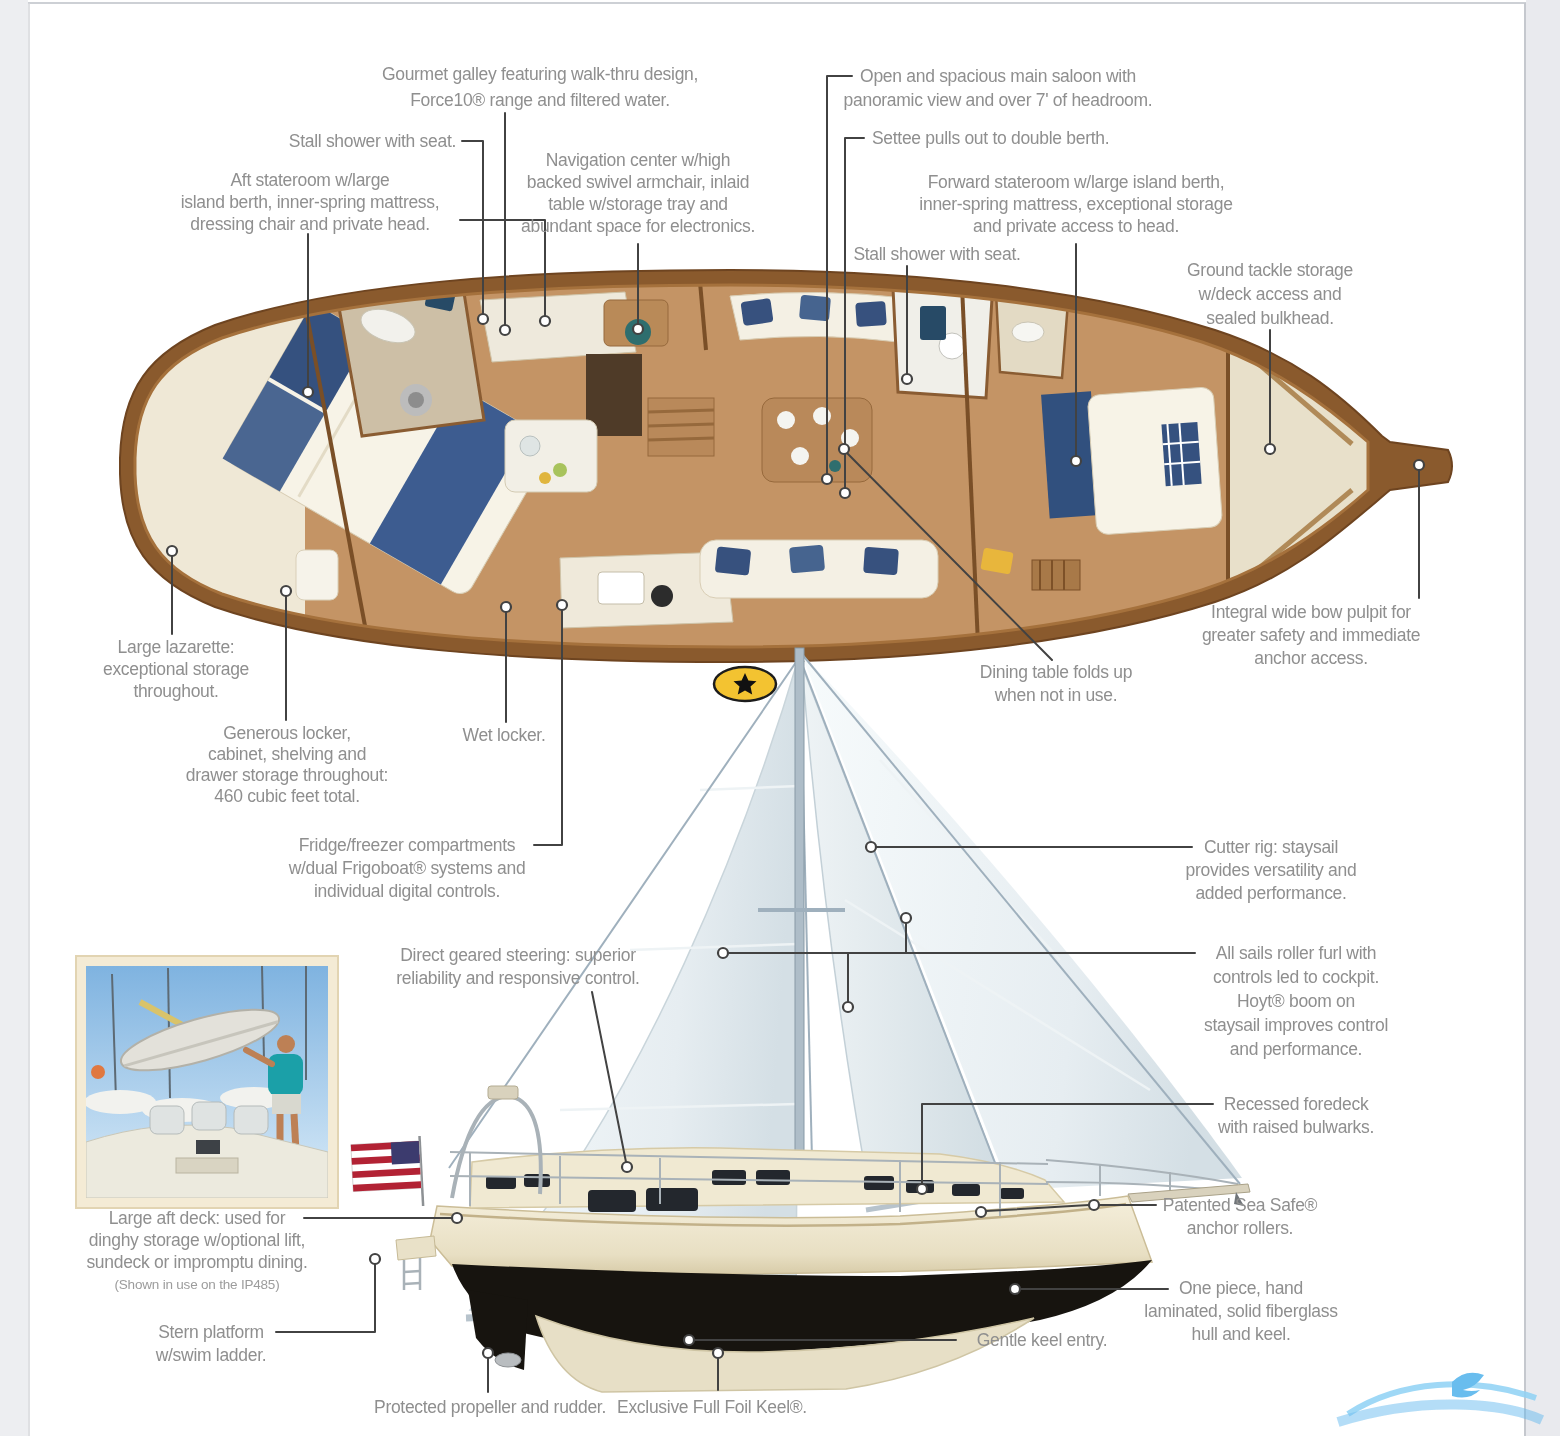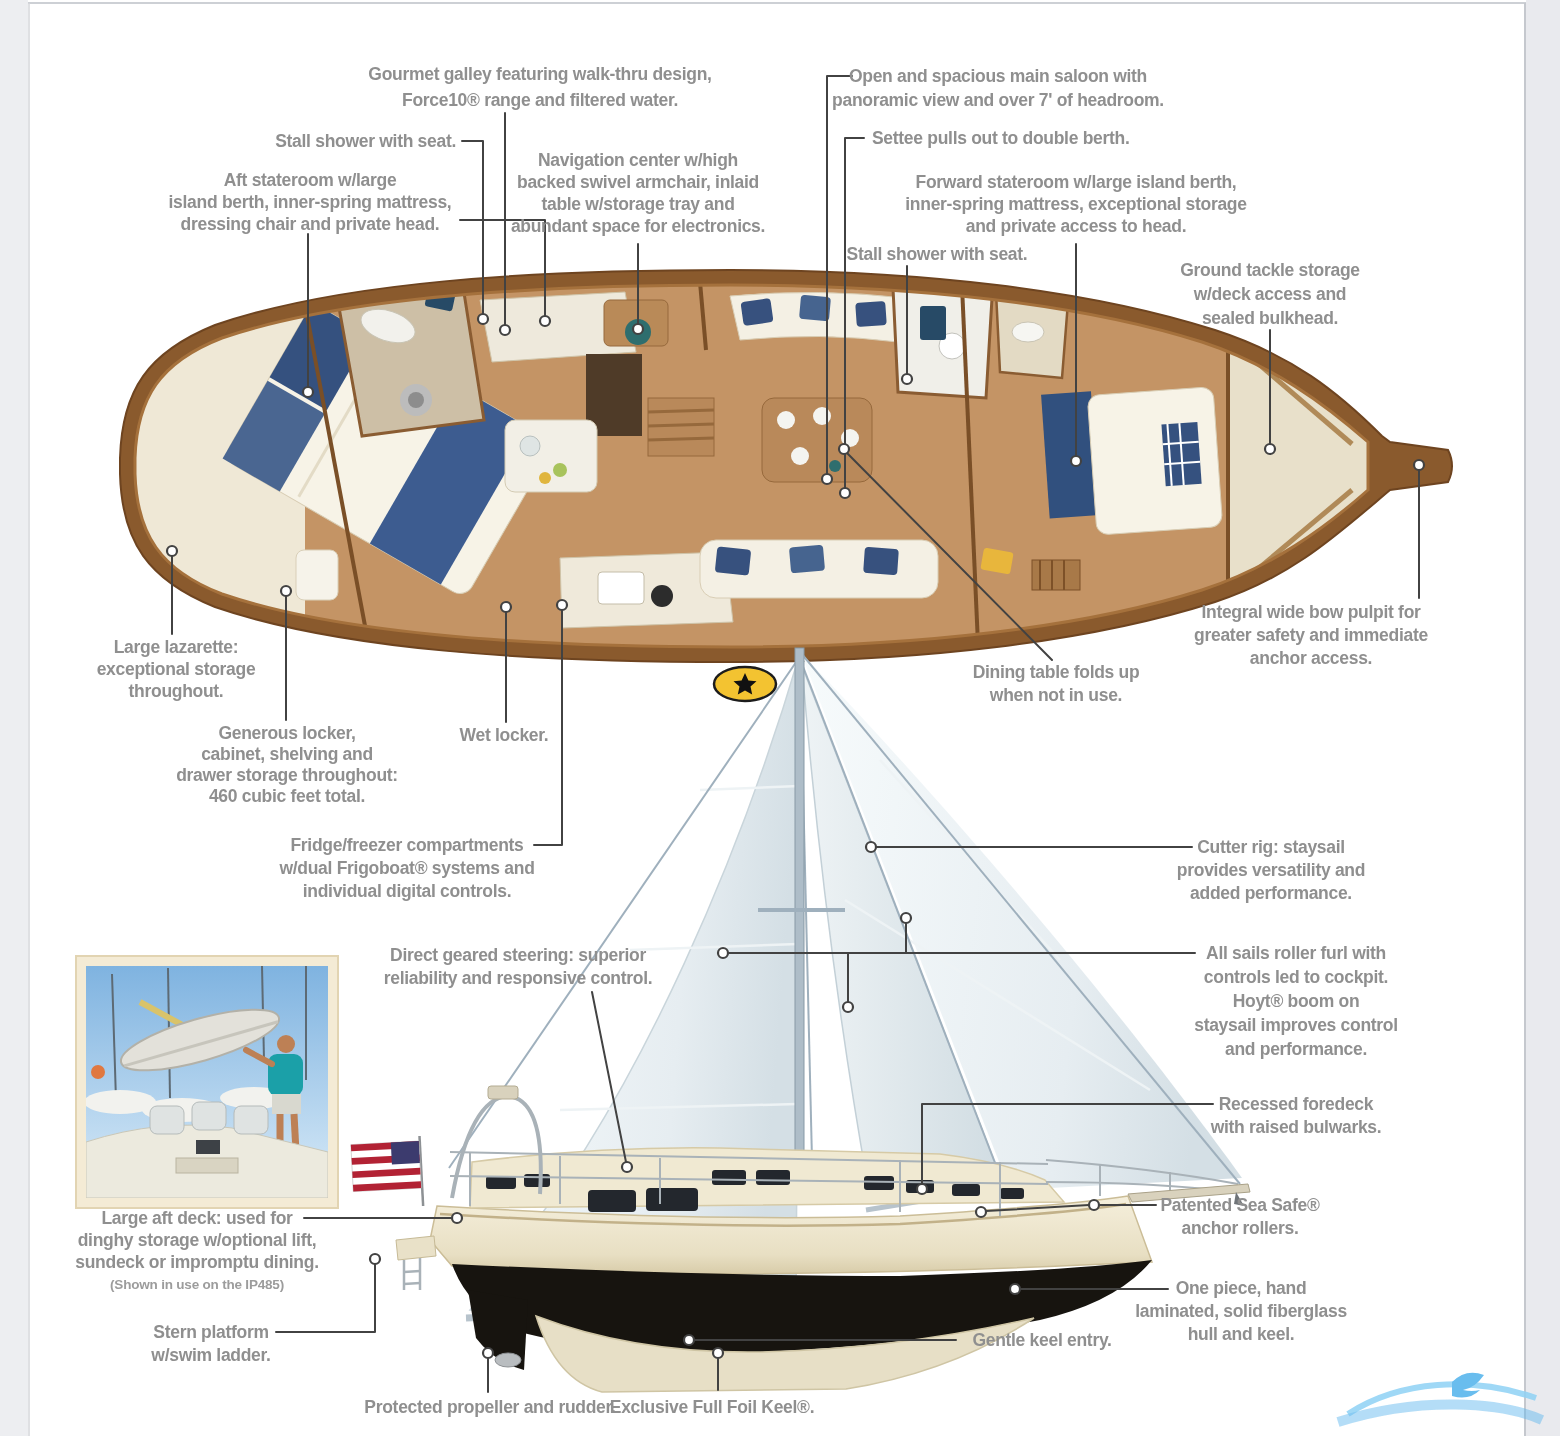--- a/index.html
+++ b/index.html
@@ -1,16 +1,16 @@
 <!DOCTYPE html>
 <html><head>
 <meta charset="utf-8">
 <style>
   html,body { margin:0; padding:0; background:#ffffff; }
-  .stage { width:1560px; height:1436px; position:relative; background:#0f766e;font-weight:bold; }
+  .stage { width:1560px; height:1436px; position:relative; background:#0f766e; }
   svg { display:block; }
   .lbl { font-family:"Liberation Sans", sans-serif; font-size:17.5px; fill:#8f8f8f; letter-spacing:-0.3px; }
   .lbl-sm { font-family:"Liberation Sans", sans-serif; font-size:13.5px; fill:#9c9c9c; letter-spacing:-0.2px; }
   .mid { text-anchor:middle; }
   .endA { text-anchor:end; }
   .leader { stroke:#424242; stroke-width:2; fill:none; stroke-linecap:round; stroke-linejoin:round; }
   .ring { fill:#ffffff; stroke:#424242; stroke-width:2.2; }
 </style>
 </head>
 <body>

